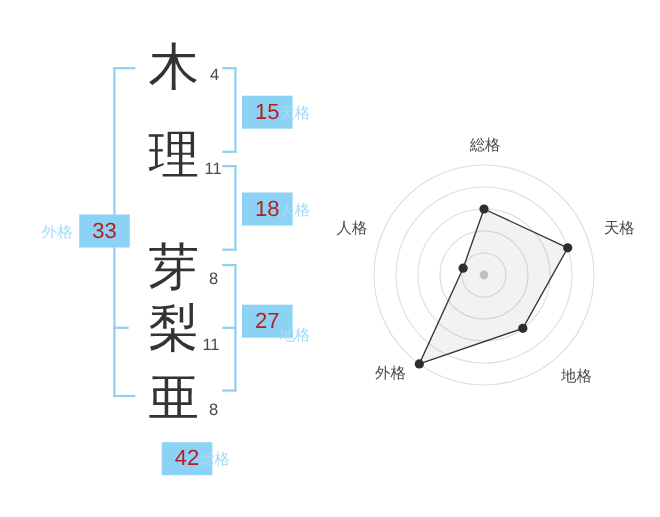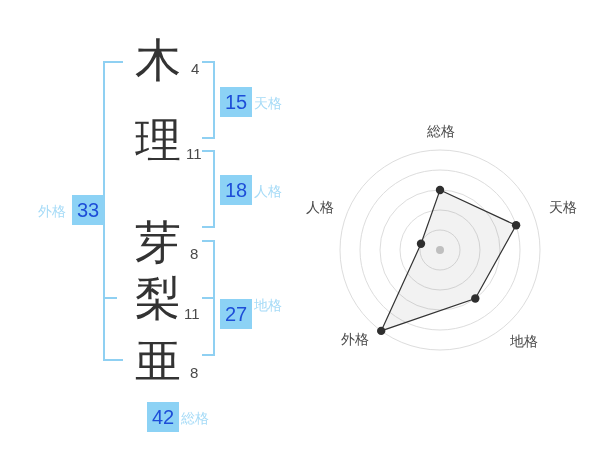--- a/index.html
+++ b/index.html
@@ -34,26 +34,26 @@
   .b2-v{left:213px;top:150px;width:2px;height:78px;}
   .b2-t1{left:202px;top:150px;width:13px;height:2px;}
   .b2-t2{left:202px;top:226px;width:13px;height:2px;}
   
   .b3-v{left:213px;top:240px;width:2px;height:116px;}
   .b3-t1{left:202px;top:240px;width:13px;height:2px;}
   .b3-t2{left:202px;top:297px;width:13px;height:2px;}
   .b3-t3{left:202px;top:354px;width:13px;height:2px;}
   
   .badge{
-    position:absolute;width:32px;height:30px;background:#8cd2f5;color:#1d4ed8;
+    position:absolute;width:46px;height:30px;background:#8cd2f5;color:#b91c1c;
     font-size:20px;display:flex;align-items:center;justify-content:center;
   }
   .badge-ten{left:220px;top:87px}
   .badge-jin{left:220px;top:175px}
-  .badge-chi{left:220px;top:299px}
+  .badge-chi{left:220px;top:277px}
   .badge-sou{left:147px;top:402px}
   .badge-gai{left:72px;top:195px}
   .blabel{
     position:absolute;font-size:14px;color:#a6dbf7;line-height:16px;
     font-family:"DejaVu Sans","Liberation Sans",sans-serif;
   }
   .blabel-ten{left:254px;top:95px}
   .blabel-jin{left:254px;top:183px}
   .blabel-chi{left:254px;top:297px}
   .blabel-sou{left:181px;top:410px}

